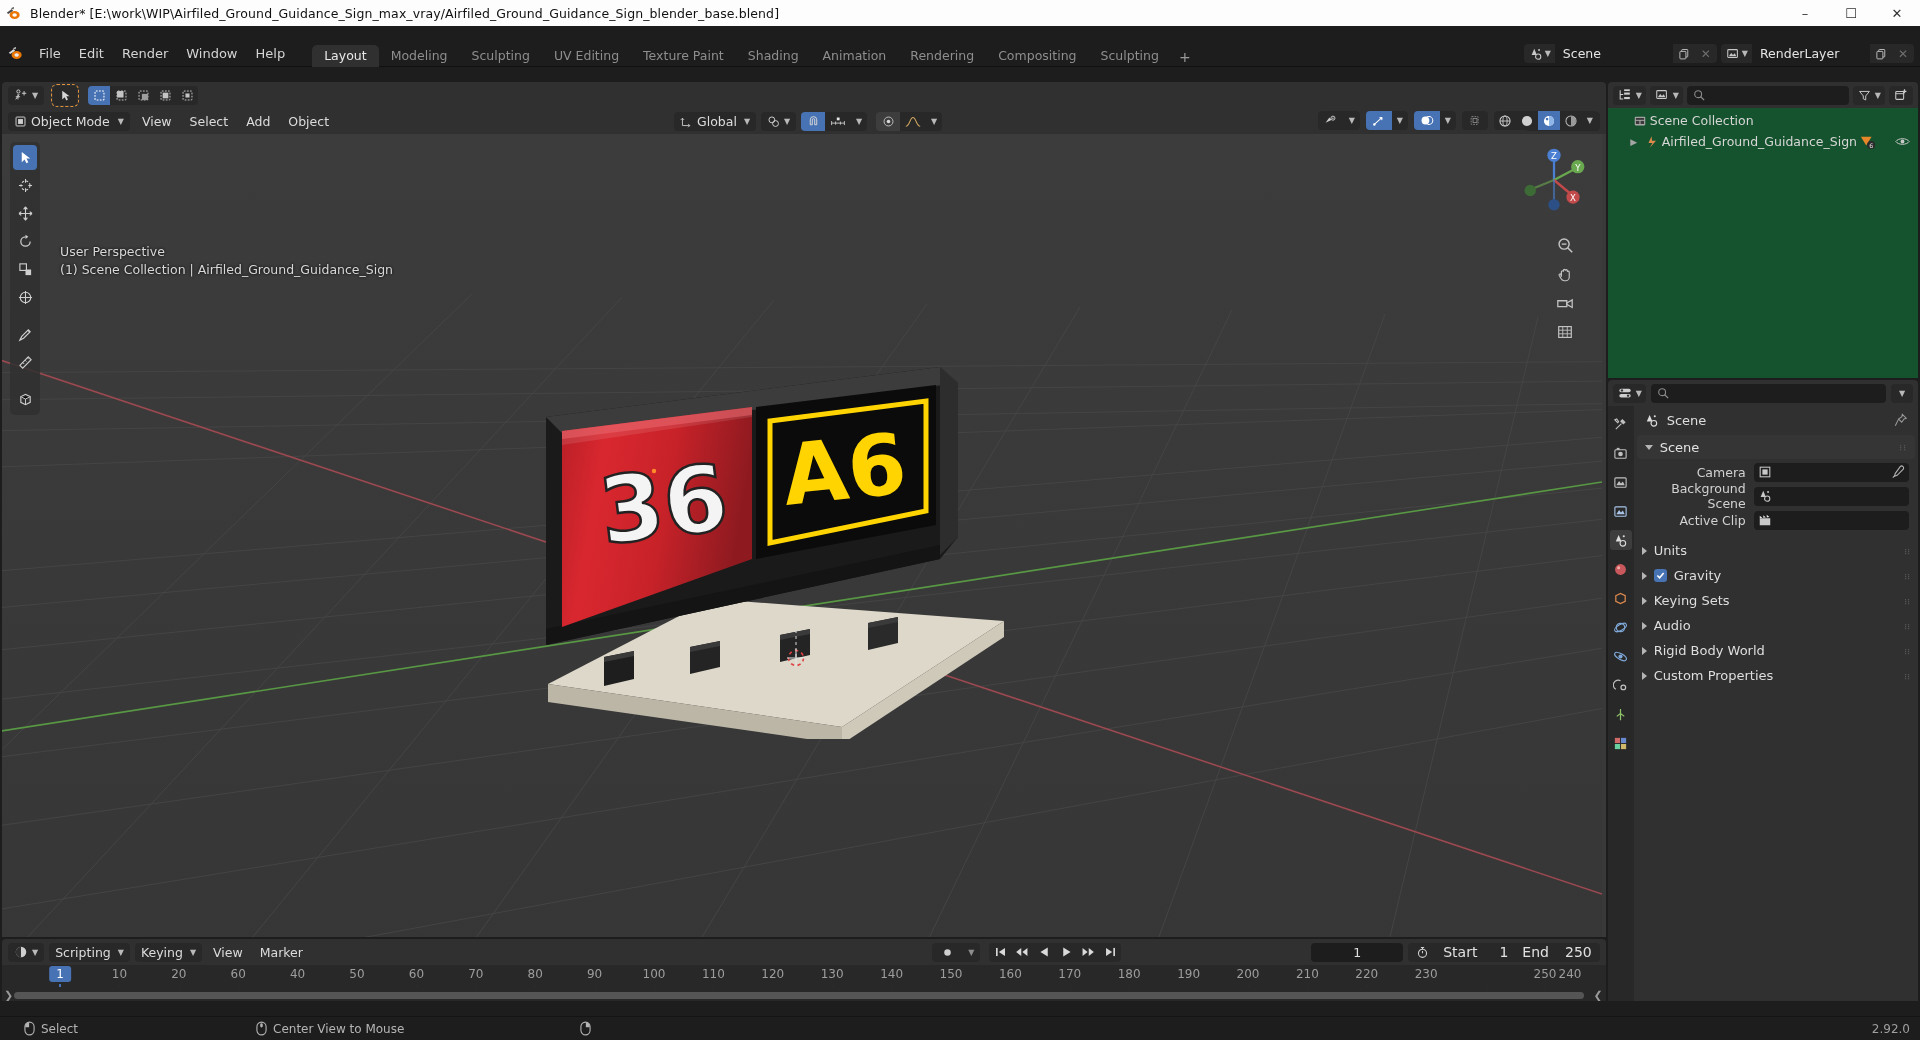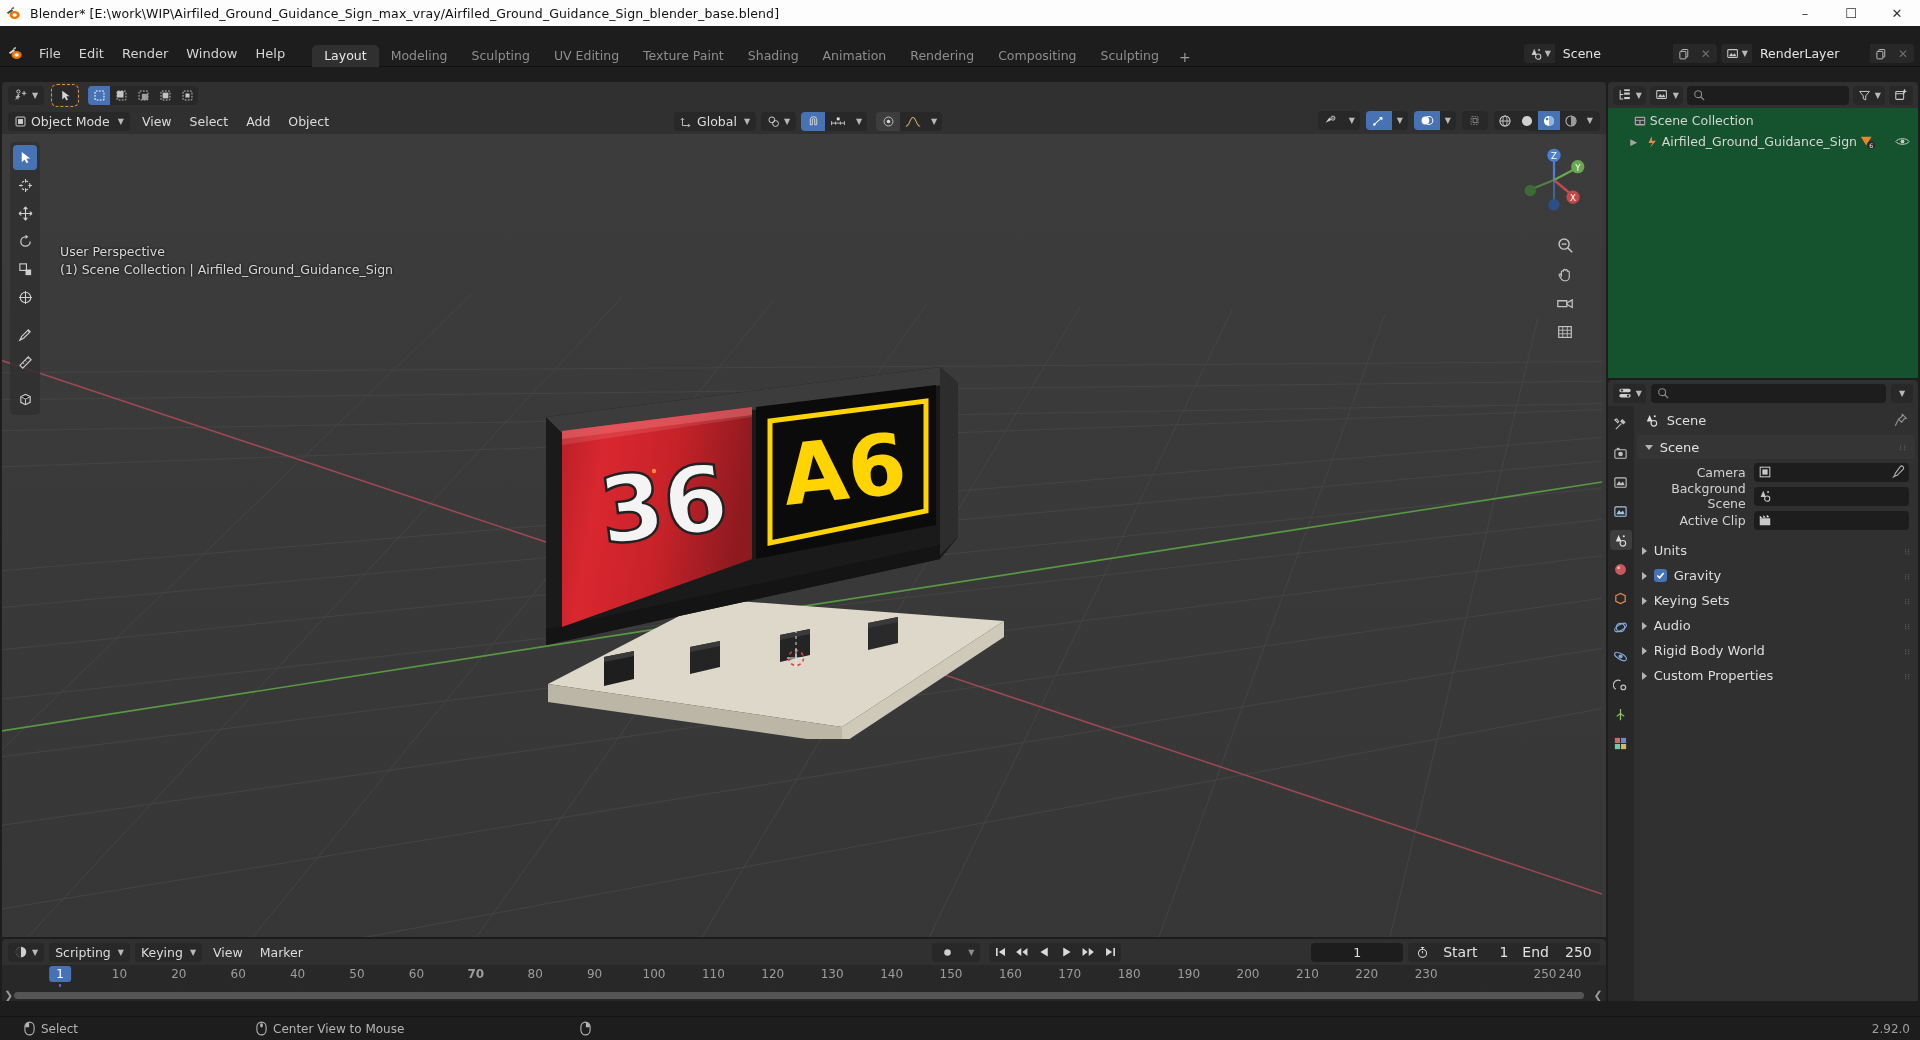--- a/index.html
+++ b/index.html
@@ -799,21 +799,21 @@
           <div class="tl-arrow-l">❯</div>
           <div class="tl-ruler" id="tl-ruler">
               <div class="tl-playhead-num" style="left: 58px;">1</div>
               <div class="tl-playhead-line" style="left: 57px;"></div>
               <div class="tick" style="left: 117.4px;">10</div>
               <div class="tick" style="left: 176.8px;">20</div>
               <div class="tick" style="left: 236.2px;">60</div>
               <div class="tick" style="left: 295.6px;">40</div>
               <div class="tick" style="left: 355px;">50</div>
               <div class="tick" style="left: 414.4px;">60</div>
-              <div class="tick" style="left: 473.8px; font-weight: bold;">70</div>
+              <div class="tick" style="left: 473.8px;">70</div>
               <div class="tick" style="left: 533.2px; text-align: center;">80</div>
               <div class="tick" style="left: 592.6px;">90</div>
               <div class="tick" style="left: 652px;">100</div>
               <div class="tick" style="left: 711.4px;">110</div>
               <div class="tick" style="left: 770.8px;">120</div>
               <div class="tick" style="left: 830.2px;">130</div>
               <div class="tick" style="left: 889.6px;">140</div>
               <div class="tick" style="left: 949px;">150</div>
               <div class="tick" style="left: 1008.4px;">160</div>
               <div class="tick" style="left: 1067.8px;">170</div>

